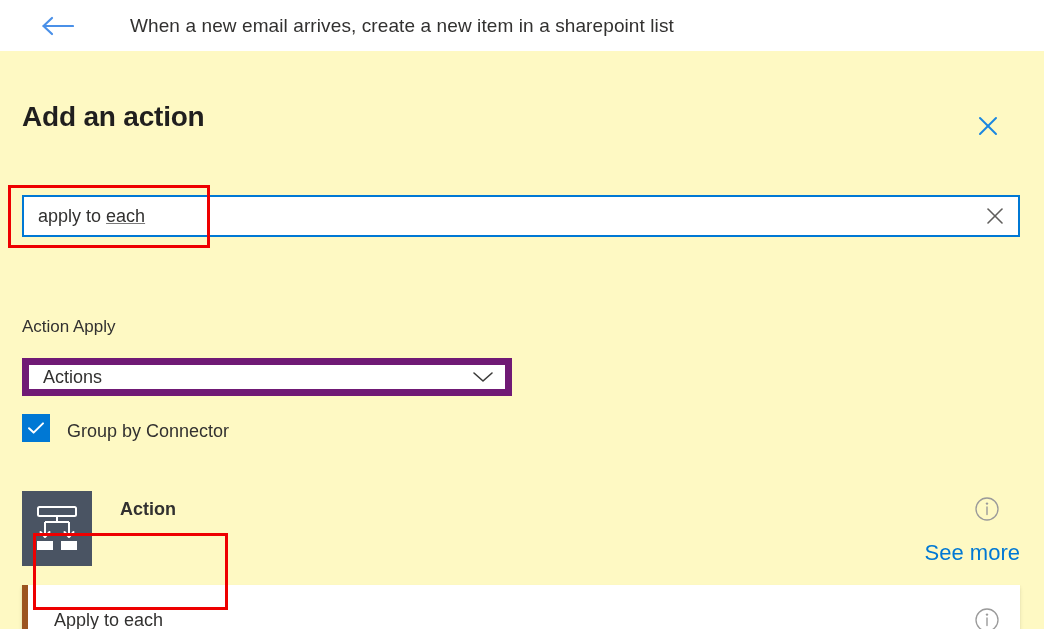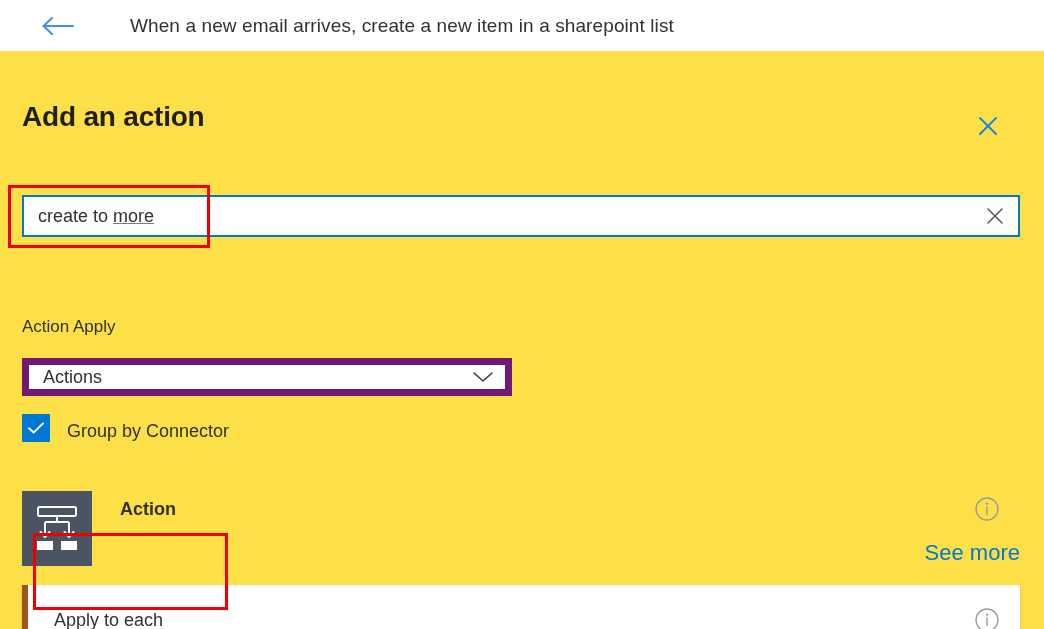--- a/index.html
+++ b/index.html
@@ -54,21 +54,21 @@
     white-space: nowrap;
   }
 
   
   .panel {
     position: absolute;
     left: 0;
     top: 51px;
     width: 1044px;
     height: 578px;
-    background: #fde047;
+    background: #fef9c3;
   }
 
   .panel-head {
     position: absolute;
     left: 0;
     top: 0;
     width: 1044px;
     height: 75px;
   }
   .panel-title {
@@ -316,21 +316,21 @@
       <div class="panel-title">Add an action</div>
       <div class="panel-close">
         <svg width="22" height="22" viewBox="0 0 22 22" aria-hidden="true">
           <line x1="3" y1="3" x2="19" y2="19" stroke="#1a86e0" stroke-width="2" stroke-linecap="round"></line>
           <line x1="19" y1="3" x2="3" y2="19" stroke="#1a86e0" stroke-width="2" stroke-linecap="round"></line>
         </svg>
       </div>
     </div>
 
     <div class="search-wrap">
-      <div class="search-text"><span>create to </span><span class="misspelled">more</span></div>
+      <div class="search-text"><span>apply to </span><span class="misspelled">each</span></div>
       <div class="search-clear">
         <svg width="20" height="20" viewBox="0 0 20 20" aria-hidden="true">
           <line x1="3" y1="3" x2="17" y2="17" stroke="#605e5c" stroke-width="1.6" stroke-linecap="round"></line>
           <line x1="17" y1="3" x2="3" y2="17" stroke="#605e5c" stroke-width="1.6" stroke-linecap="round"></line>
         </svg>
       </div>
     </div>
 
     <div class="field-label">Action Apply</div>
     <div class="dropdown">

